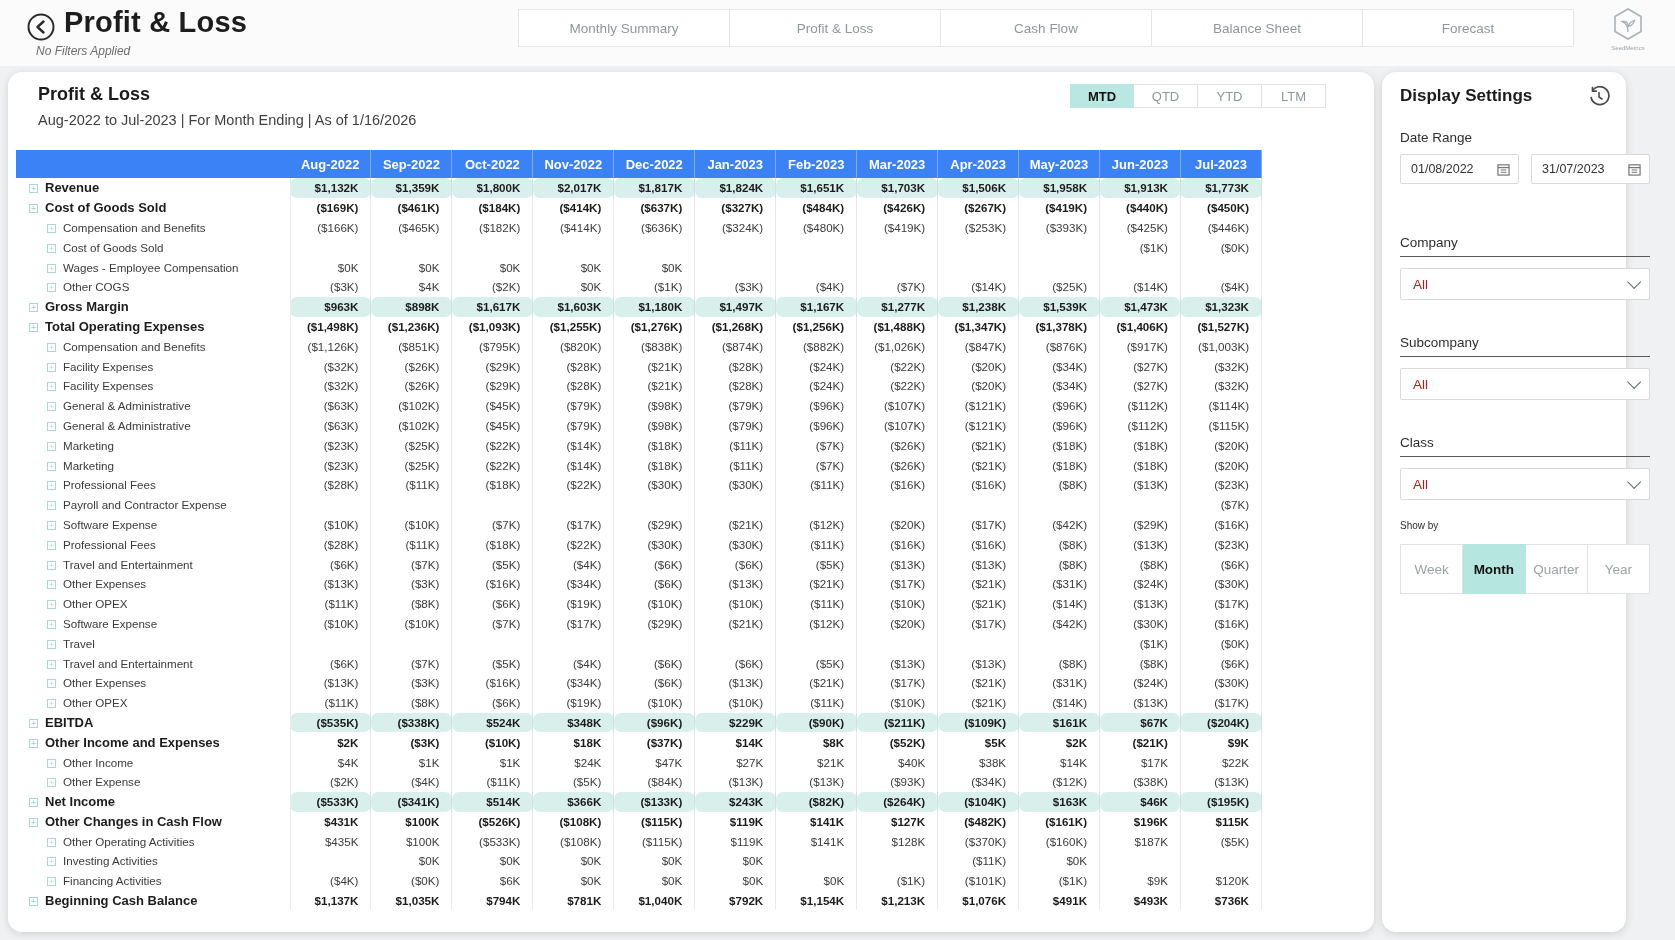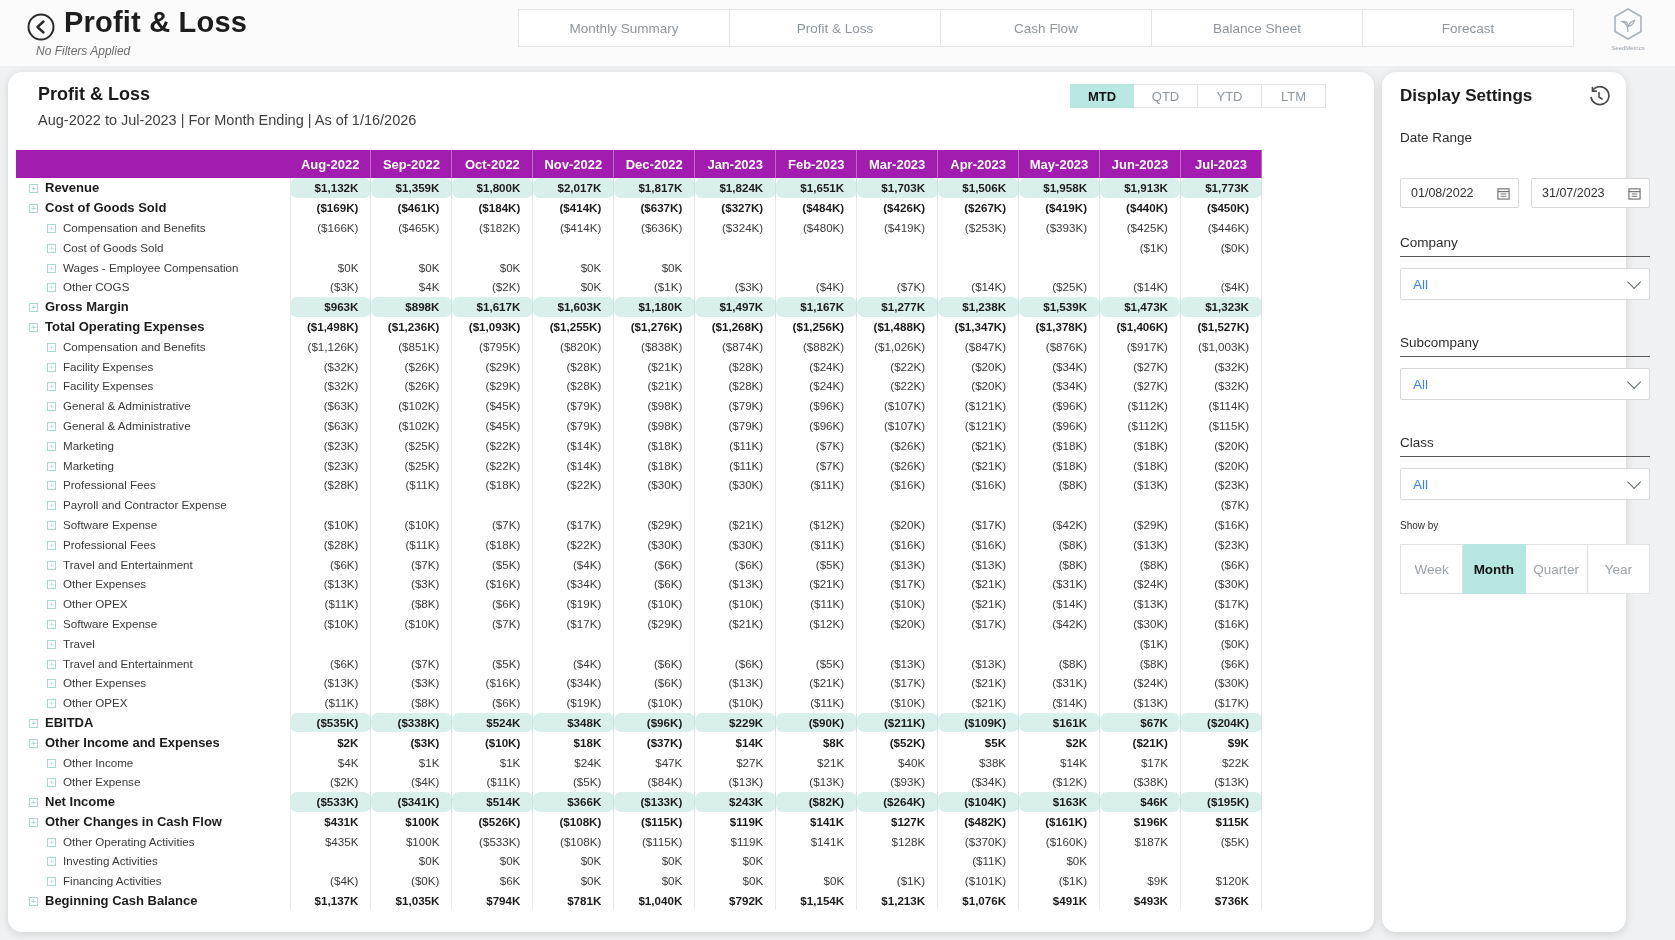--- a/index.html
+++ b/index.html
@@ -28,41 +28,41 @@
   .rep-sub { position:absolute; left:30px; top:40px; font-size:14.5px; color:#3f3f3f; }
   .period-toggle { position:absolute; right:48px; top:12px; display:flex; }
   .ptg { width:64px; height:24px; display:flex; align-items:center; justify-content:center; font-size:13px; color:#8e979d; background:#fff; border:1px solid #dfe3e5; cursor:pointer; }
   .ptg + .ptg { border-left:none; }
   .ptg.sel { background:#b9e8e2; color:#111; font-weight:700; border-color:#b9e8e2; }
 
   
   .tbl-wrap { position:absolute; left:8px; top:78px; width:1246px; }
   table.pnl { width:100%; border-collapse:collapse; table-layout:fixed; }
   table.pnl col.lblcol { width:274px; }
-  table.pnl th { background:#a21caf; color:#fff; font-size:13px; font-weight:700; height:28px; text-align:center; border-right:1px solid rgba(255,255,255,.35); }
+  table.pnl th { background:#3b82f6; color:#fff; font-size:13px; font-weight:700; height:28px; text-align:center; border-right:1px solid rgba(255,255,255,.35); }
   table.pnl th:first-child { border-right:none; }
   table.pnl td { height:19.8px; font-size:11.6px; color:#3a3a3a; border-right:1px solid #e9ebeb; white-space:nowrap; overflow:hidden; }
   table.pnl td:last-child { border-right:1px solid #e9ebeb; }
   td.num { text-align:right; padding-right:12px; }
   td.lbl { padding-left:0; color:#303030; font-size:12.6px; border-right:2px solid #1d6a6a; background:#fff; }
   tr.tot td, tr.hl td { font-weight:700; color:#1c1c1c; }
   tr.tot td.lbl, tr.hl td.lbl { font-size:13px; }
   tr.hl td.num { background:#d9efec; border-right:1px solid #c6e6e1;border-radius:7px; }
   .exp { display:inline-block; width:9px; height:9px; border:1px solid #a9d8d2; color:#a9d8d2; font-size:8px; line-height:7px; text-align:center; vertical-align:1px; margin-right:7px; cursor:pointer; }
   .lvl0 .exp { margin-left:13px; }
   .lvl1 .exp { margin-left:31px; }
 
   
   .ds-title { position:absolute; left:18px; top:14px; font-size:17px; font-weight:700; color:#1b1b1b; }
   .hist { position:absolute; right:16px; top:14px; width:22px; height:22px; cursor:pointer; }
   .ds-label { position:absolute; left:18px; font-size:13.5px; color:#2e2e2e; }
   .ds-underline { border-bottom:1px solid #5a5a5a; width:250px; padding-bottom:6px; }
   .date-row { position:absolute; left:18px; top:82px; display:flex; gap:12px; }
-  .date-box { width:119px; height:30px; border:1px solid #d7d9da; border-radius:2px; display:flex; align-items:center; justify-content:space-between; padding:0 8px 0 10px; font-size:12.5px; color:#333; background:#fff; cursor:pointer;margin-top:24px; }
-  .sel-box { position:absolute; left:18px; width:250px; height:32px; border:1px solid #d7d9da; border-radius:2px; background:#fff; display:flex; align-items:center; justify-content:space-between; padding:0 12px; font-size:13.5px; color:#3b82f6; cursor:pointer; }
+  .date-box { width:119px; height:30px; border:1px solid #d7d9da; border-radius:2px; display:flex; align-items:center; justify-content:space-between; padding:0 8px 0 10px; font-size:12.5px; color:#333; background:#fff; cursor:pointer; }
+  .sel-box { position:absolute; left:18px; width:250px; height:32px; border:1px solid #d7d9da; border-radius:2px; background:#fff; display:flex; align-items:center; justify-content:space-between; padding:0 12px; font-size:13.5px; color:#b91c1c; cursor:pointer; }
   .chev { width:10px; height:10px; border-right:1.6px solid #5f6a70; border-bottom:1.6px solid #5f6a70; transform:rotate(45deg) translateY(-3px); }
   .showby-row { position:absolute; left:18px; top:472px; display:flex; width:250px; }
   .sb { flex:1; height:50px; background:#fff; border:1px solid #e0e3e4; color:#9aa2a8; font-size:13.5px; display:flex; align-items:center; justify-content:center; cursor:pointer; }
   .sb + .sb { border-left:none; }
   .sb.sel { background:#b5e7e0; color:#101010; font-weight:700; border-color:#b5e7e0; }
 </style>
 </head>
 <body>
 
 <div class="topbar">

